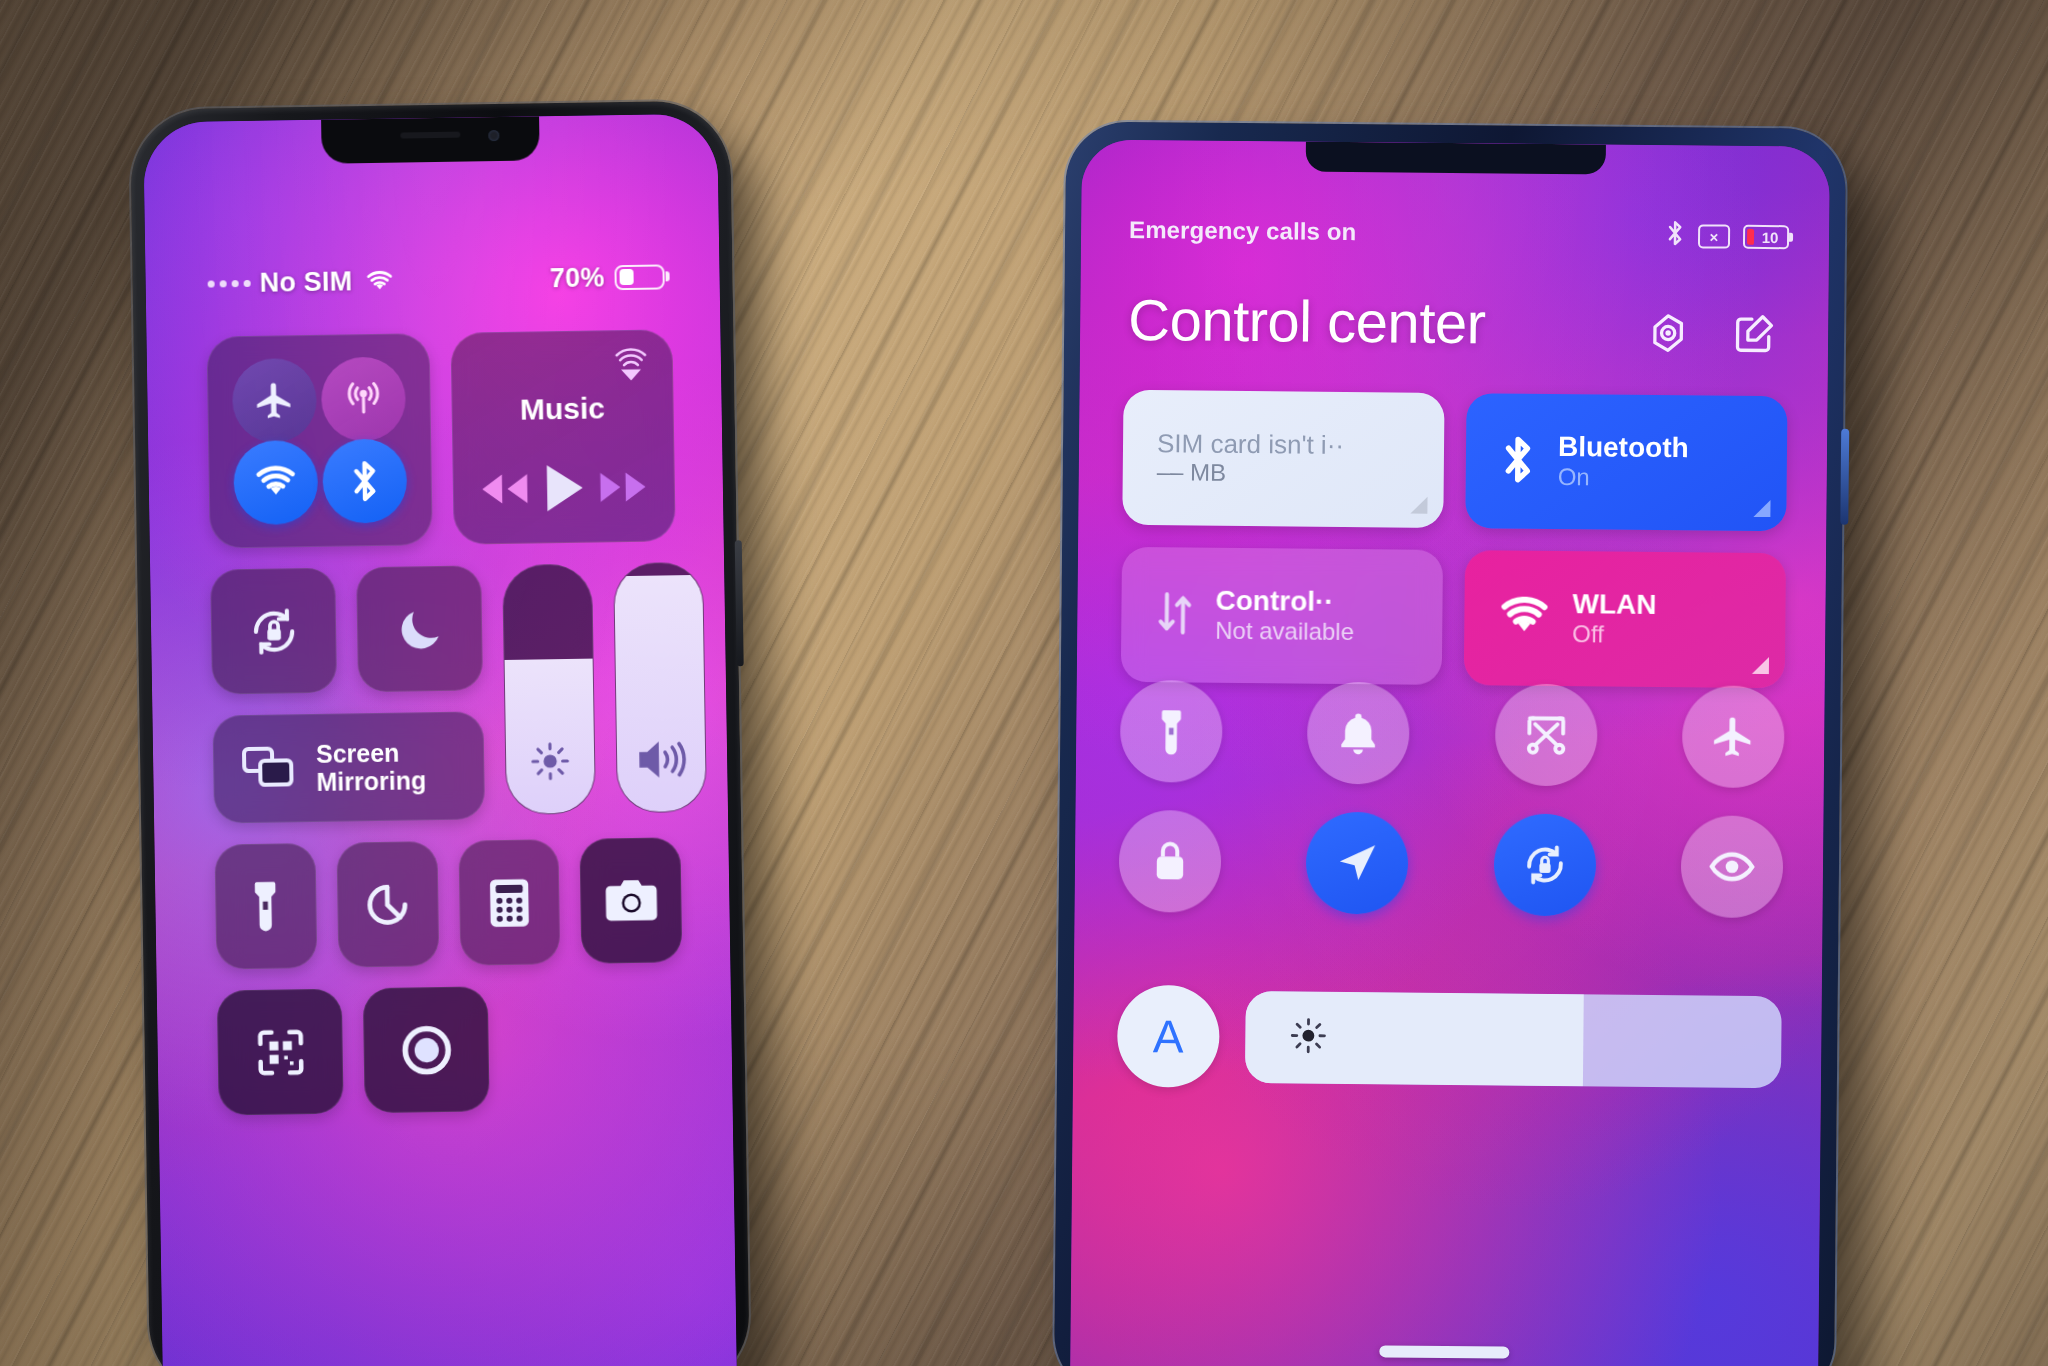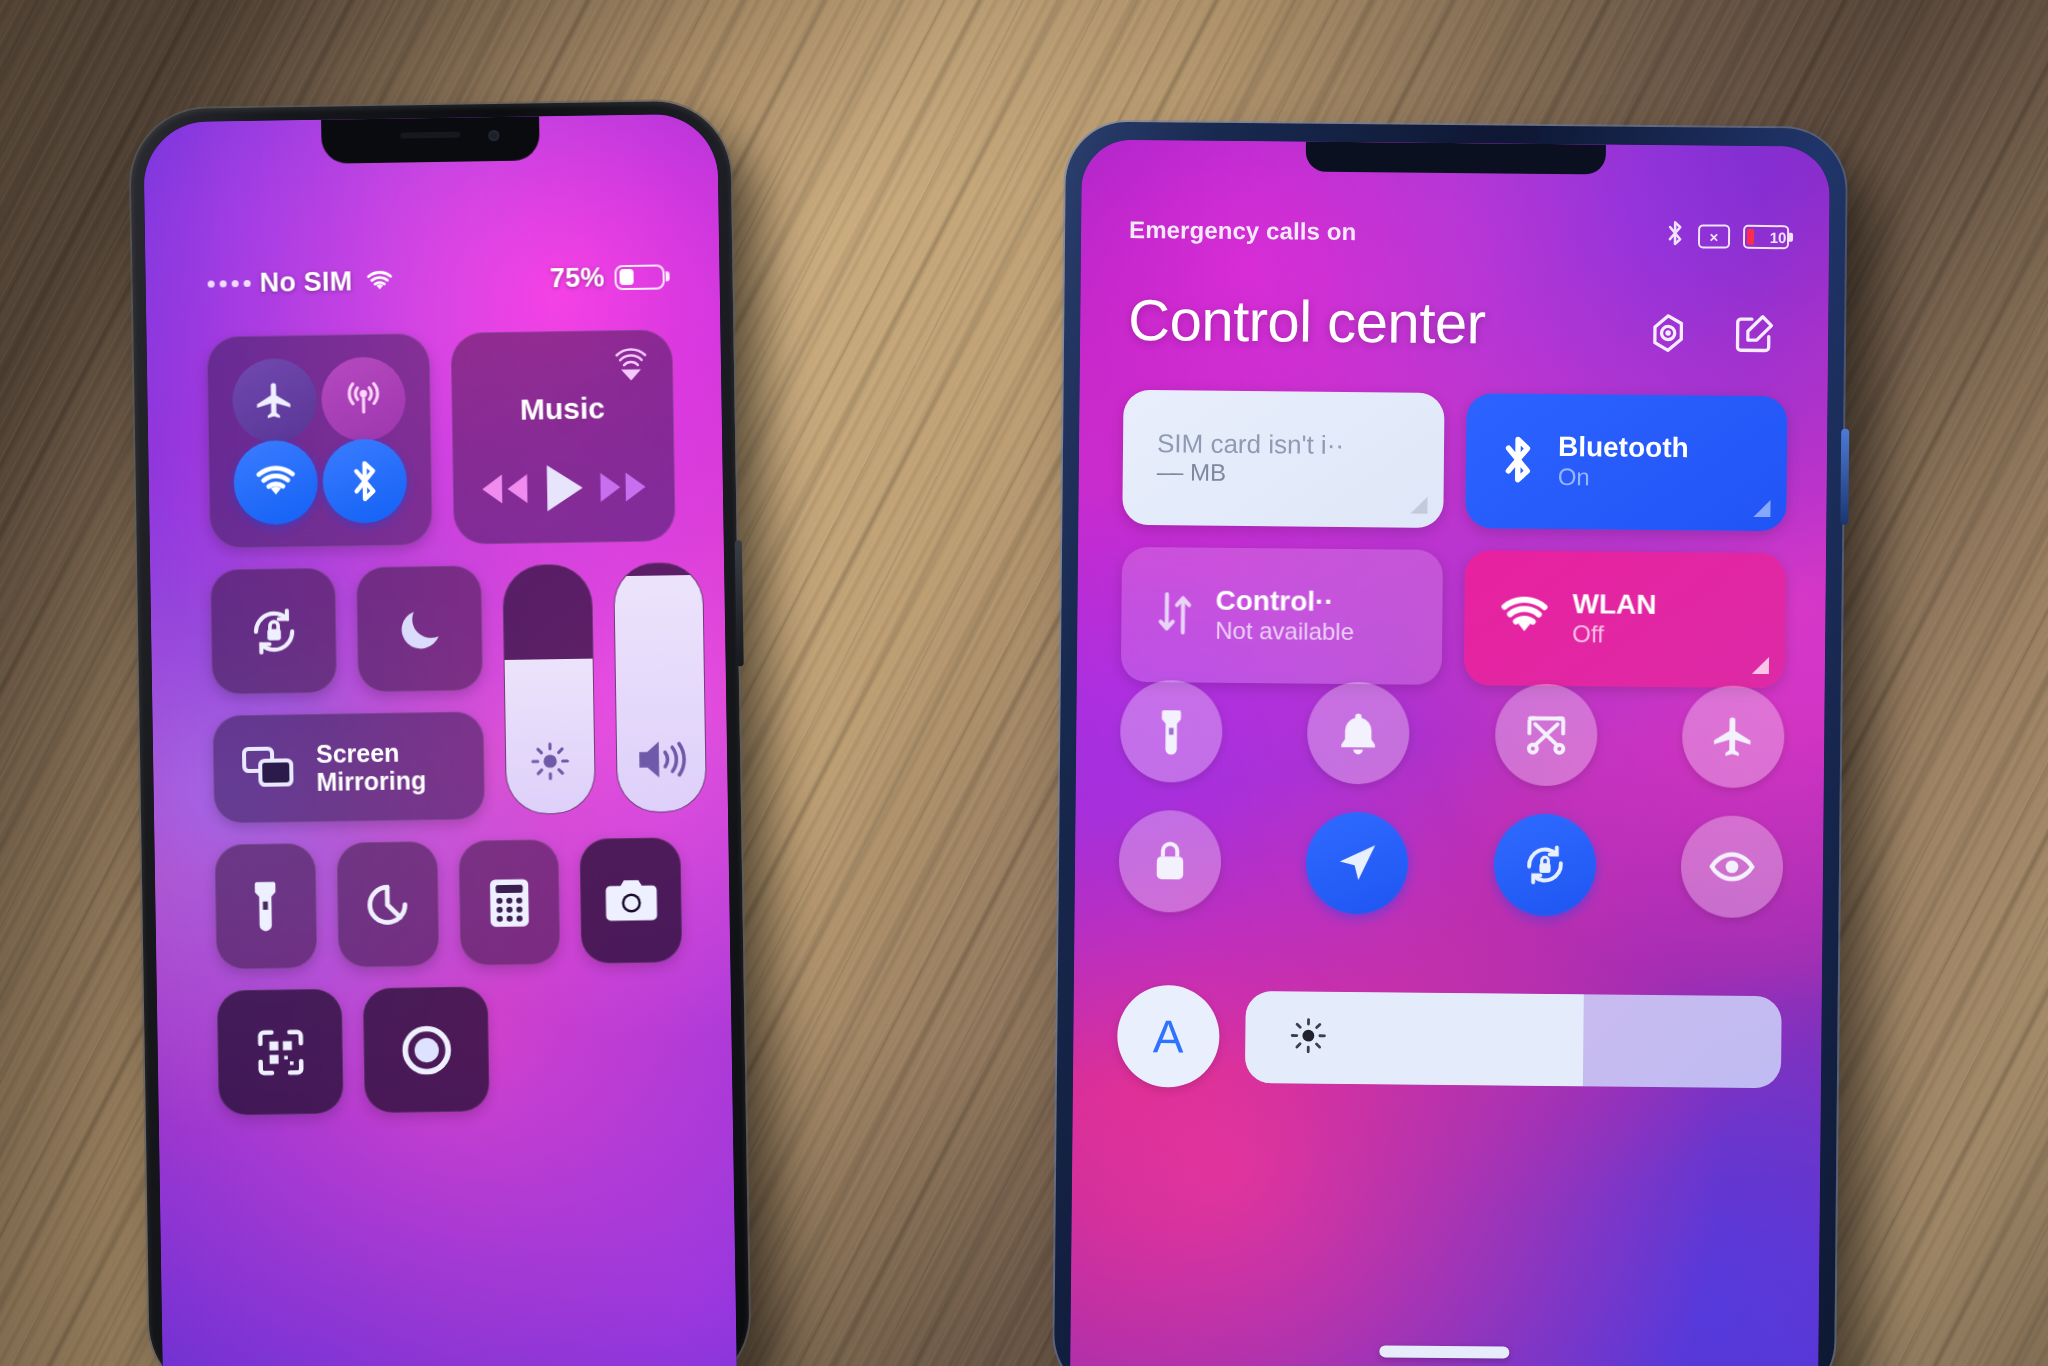--- a/index.html
+++ b/index.html
@@ -352,21 +352,21 @@
           <span style="display:inline-flex;margin-left:3px;">
             <svg width="30" height="23" viewBox="0 0 24 18">
               <path d="M12 15.4l2.6-3.2a4.1 4.1 0 0 0-5.2 0z" fill="#fff"></path>
               <path d="M5.8 8.1a9.8 9.8 0 0 1 12.4 0" stroke="#fff" stroke-width="2.3" fill="none" stroke-linecap="round"></path>
               <path d="M8.3 11.1a6 6 0 0 1 7.4 0" stroke="#fff" stroke-width="2.2" fill="none" stroke-linecap="round"></path>
               <path d="M3.2 5a13.6 13.6 0 0 1 17.6 0" stroke="#fff" stroke-width="2.3" fill="none" stroke-linecap="round"></path>
             </svg>
           </span>
         </div>
         <div class="right">
-          <span>75%</span>
+          <span>70%</span>
           <span class="batt-shell">
             <span class="batt-fill" id="ip-batt-fill" style="width:35%"></span>
           </span>
         </div>
       </div>
 
       <div class="ip-cc">
 
         <div class="ip-row">
           <div class="ip-tile ip-quad">
@@ -555,21 +555,21 @@
         <div class="l">Emergency calls on</div>
         <div class="r">
           <span>
             <svg width="20" height="28" viewBox="0 0 14 22" fill="none" stroke="#f0e2fa" stroke-width="2" stroke-linejoin="round" stroke-linecap="round">
               <path d="M3 6.2L11 15.8 7 19.5V2.5l4 3.7L3 15.8"></path>
             </svg>
           </span>
           <span class="xm-nosim">×</span>
           <span class="xm-batt">
             <span class="redbar"></span>
-            <span style="position:relative;left:12px;text-align:center;">10</span>
+            <span style="position:relative;left:4px;text-align:center;">10</span>
           </span>
         </div>
       </div>
 
       <div class="xm-title">Control center</div>
       <div class="xm-hdr-icons">
         <span>
           <svg width="44" height="44" viewBox="0 0 24 24" fill="none" stroke="#f6ecff" stroke-width="1.8" stroke-linejoin="round">
             <path d="M12 2.6l7.2 4.1v8.6L12 21.4 4.8 17.3V8.7z"></path>
             <circle cx="12" cy="12" r="3.6"></circle>

